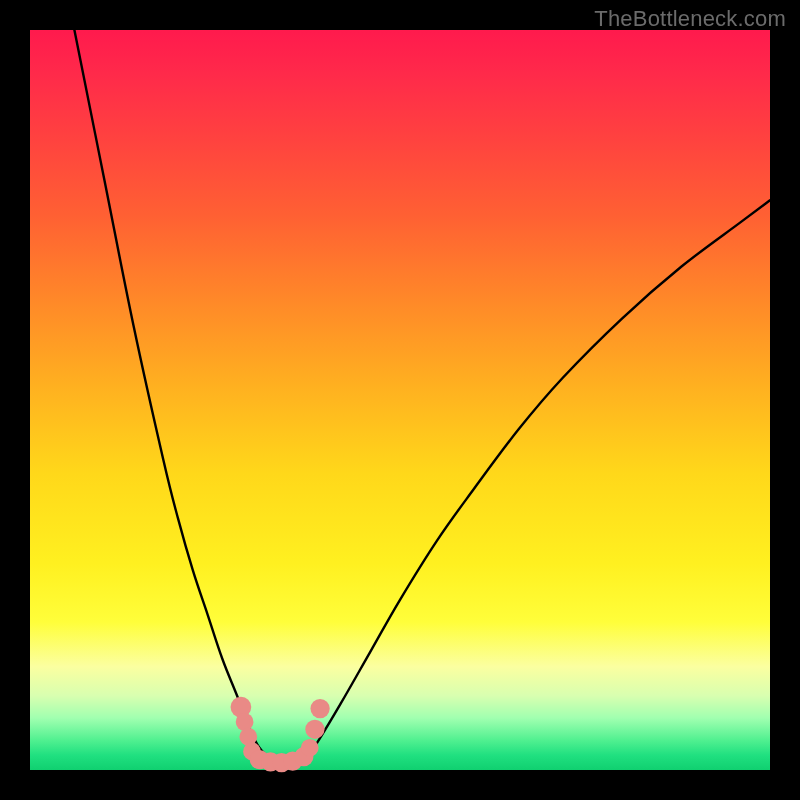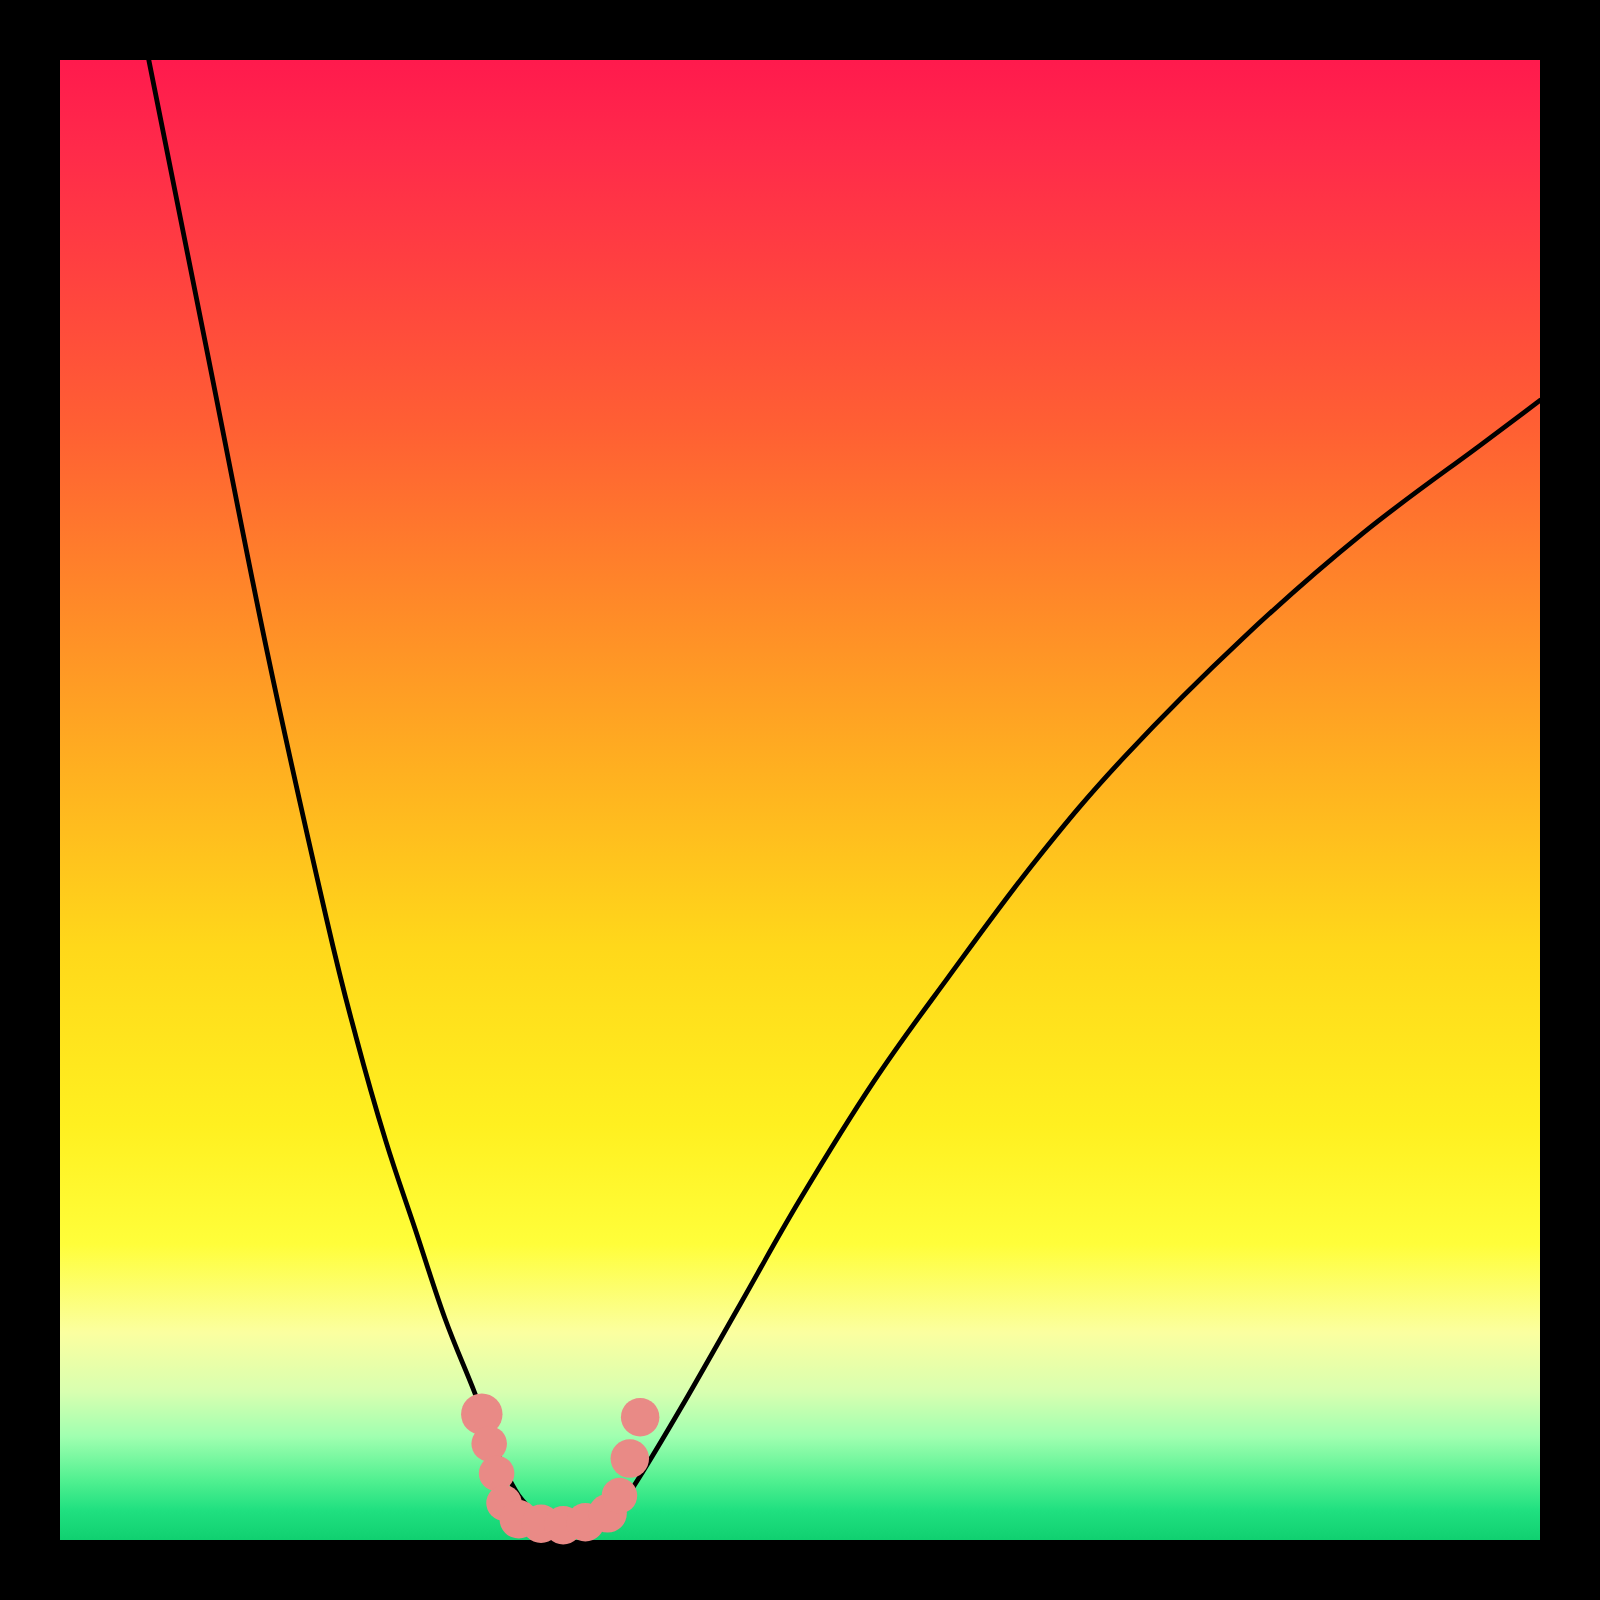--- a/index.html
+++ b/index.html
@@ -80,13 +80,14 @@
           <circle cx="251.60000000000002" cy="732.6" r="9.620000000000001" fill="#e98a86"></circle>
           <circle cx="262.7" cy="731.12" r="9.620000000000001" fill="#e98a86"></circle>
           <circle cx="273.8" cy="726.68" r="9.620000000000001" fill="#e98a86"></circle>
           <circle cx="279.71999999999997" cy="717.8" r="8.88" fill="#e98a86"></circle>
           <circle cx="284.90000000000003" cy="699.3" r="9.620000000000001" fill="#e98a86"></circle>
           <circle cx="290.08" cy="678.58" r="9.620000000000001" fill="#e98a86"></circle>
         </g>
     </svg>
   </div>
 
+  <div class="watermark">TheBottleneck.com</div>
 </div>
 
 </body></html>

